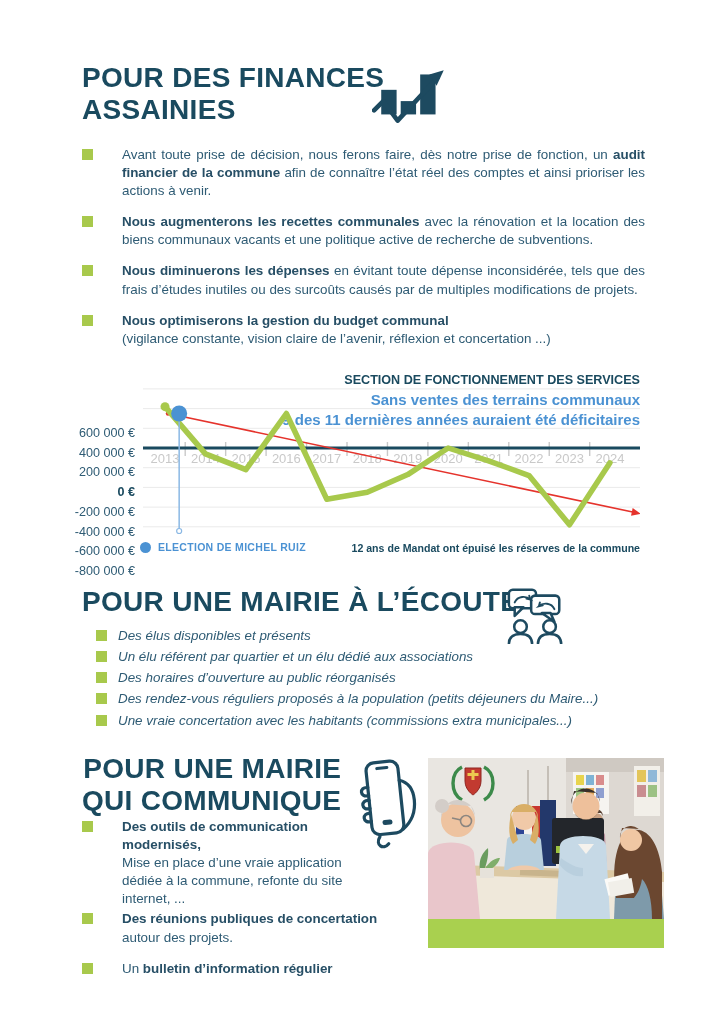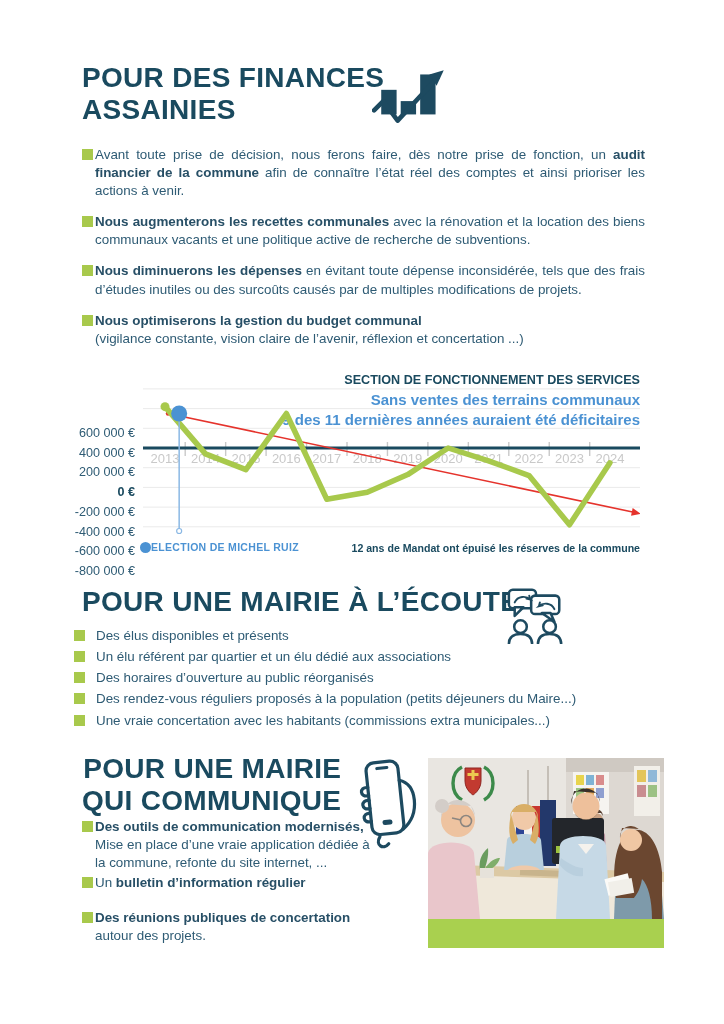--- a/index.html
+++ b/index.html
@@ -1,41 +1,41 @@
 <!DOCTYPE html>
 <html><head>
 <meta charset="utf-8">
 <style>
   html,body{margin:0;padding:0;background:#fff;}
   .page{position:relative;width:724px;height:1020px;background:#ffffff;overflow:hidden;
         font-family:"Liberation Sans",sans-serif;}
   .h1{position:absolute;font-size:28px;font-weight:bold;color:#1a4a5f;line-height:1.16;
       letter-spacing:.3px;margin:0;}
   .bullets{position:absolute;}
-  .bullet{display:flex;gap:2px;margin-bottom:13px;font-size:13.4px;line-height:1.35;
+  .bullet{display:flex;gap:29px;margin-bottom:13px;font-size:13.4px;line-height:1.35;
           color:#2e5b74;}
   .bullet p{margin:0;text-align:justify;}
   .bullet.left p{text-align:left;}
   .sq{flex:0 0 11px;width:11px;height:11px;background:#a8c94c;margin-top:3px;}
   strong{font-weight:bold;color:#274f66;}
   
   .chart-block{position:absolute;left:0;top:375px;width:724px;height:190px;}
   .c-title{position:absolute;right:84px;top:-2px;font-size:12.6px;font-weight:bold;color:#1a4a5f;}
   .c-sub{position:absolute;right:84px;top:15px;font-size:15px;font-weight:bold;color:#4b92d3;
          text-align:right;line-height:1.3;margin-left:48px;}
   #y-labels{position:absolute;left:40px;top:0;width:95px;height:160px;margin-top:44px;}
   .ylabel{position:absolute;right:0;width:95px;text-align:right;font-size:12.6px;color:#2e5b74;height:16px;}
   .ylabel.zero{font-weight:bold;color:#1a4a5f;}
   #plot-svg{position:absolute;left:143px;top:10px;}
-  .legend{position:absolute;left:140px;top:166px;display:flex;align-items:center;
+  .legend{position:absolute;left:140px;top:166px;display:flex;align-items:center;gap:7px;
           font-size:10.5px;font-weight:bold;color:#4b92d3;letter-spacing:.3px;}
   .ldot{width:11px;height:11px;border-radius:50%;background:#4b92d3;}
   .annot{position:absolute;right:84px;top:167px;font-size:10.6px;font-weight:bold;color:#1a4a5f;}
   
-  .s2-list{position:absolute;left:74px;top:627px;}
+  .s2-list{position:absolute;left:96px;top:627px;font-style:italic;}
   .s2-item{display:flex;gap:11px;margin-bottom:4px;font-size:13.4px;line-height:1.28;color:#2e5b74;}
   .s2-item .sq{margin-top:3px;}
   
   .photo{position:absolute;left:428px;top:758px;width:236px;height:190px;}
   .photo svg{display:block;}
   .greenbar{width:236px;height:29px;background:#a9d04f;}
   .icon{position:absolute;}
 </style>
 </head>
 <body>
@@ -187,27 +187,27 @@
       <path d="M56,26 c9,3 13,11 13,21 c0,14 -7,23 -14,28"></path>
       <path d="M31,80 c-6,8 2,14 8,8"></path>
     </g>
   </svg>
 
   <div class="bullets" style="left:82px;top:818px;width:300px;">
     <div class="bullet left" style="margin-bottom:2px;">
       <span class="sq"></span>
       <p><strong>Des outils de communication modernisés,</strong><br><span>Mise en place d’une vraie application dédiée à la commune, refonte du site internet, ...</span></p>
     </div>
+    <div class="bullet left">
+      <span class="sq"></span>
+      <p><strong>Des réunions publiques de concertation</strong><br><span>autour des projets.</span></p>
+    </div>
     <div class="bullet left" style="margin-bottom:17px;">
       <span class="sq"></span>
       <p><span>Un </span><strong>bulletin d’information régulier</strong></p>
-    </div>
-    <div class="bullet left">
-      <span class="sq"></span>
-      <p><strong>Des réunions publiques de concertation</strong><br><span>autour des projets.</span></p>
     </div>
   </div>
 
   <div class="photo">
     <svg width="236" height="161" viewBox="0 0 236 161">
       <rect x="0" y="0" width="236" height="161" fill="#e9e6e1"></rect>
       <rect x="138" y="0" width="98" height="120" fill="#ddd8d2"></rect>
       <rect x="138" y="0" width="98" height="14" fill="#cfc9c2"></rect>
 
       <g>

